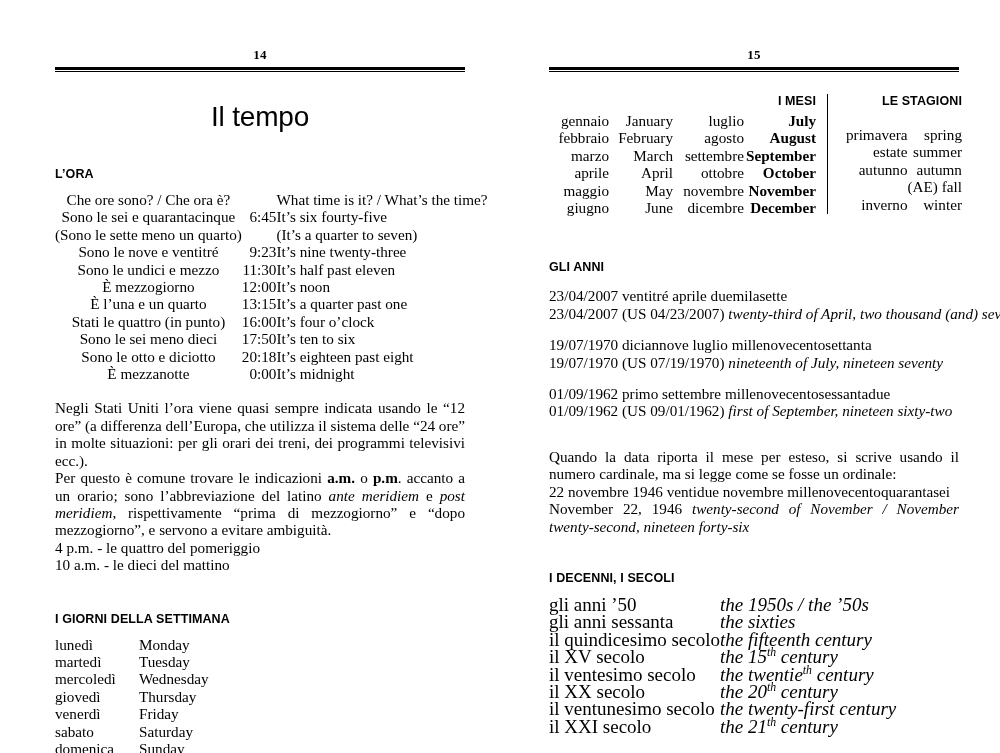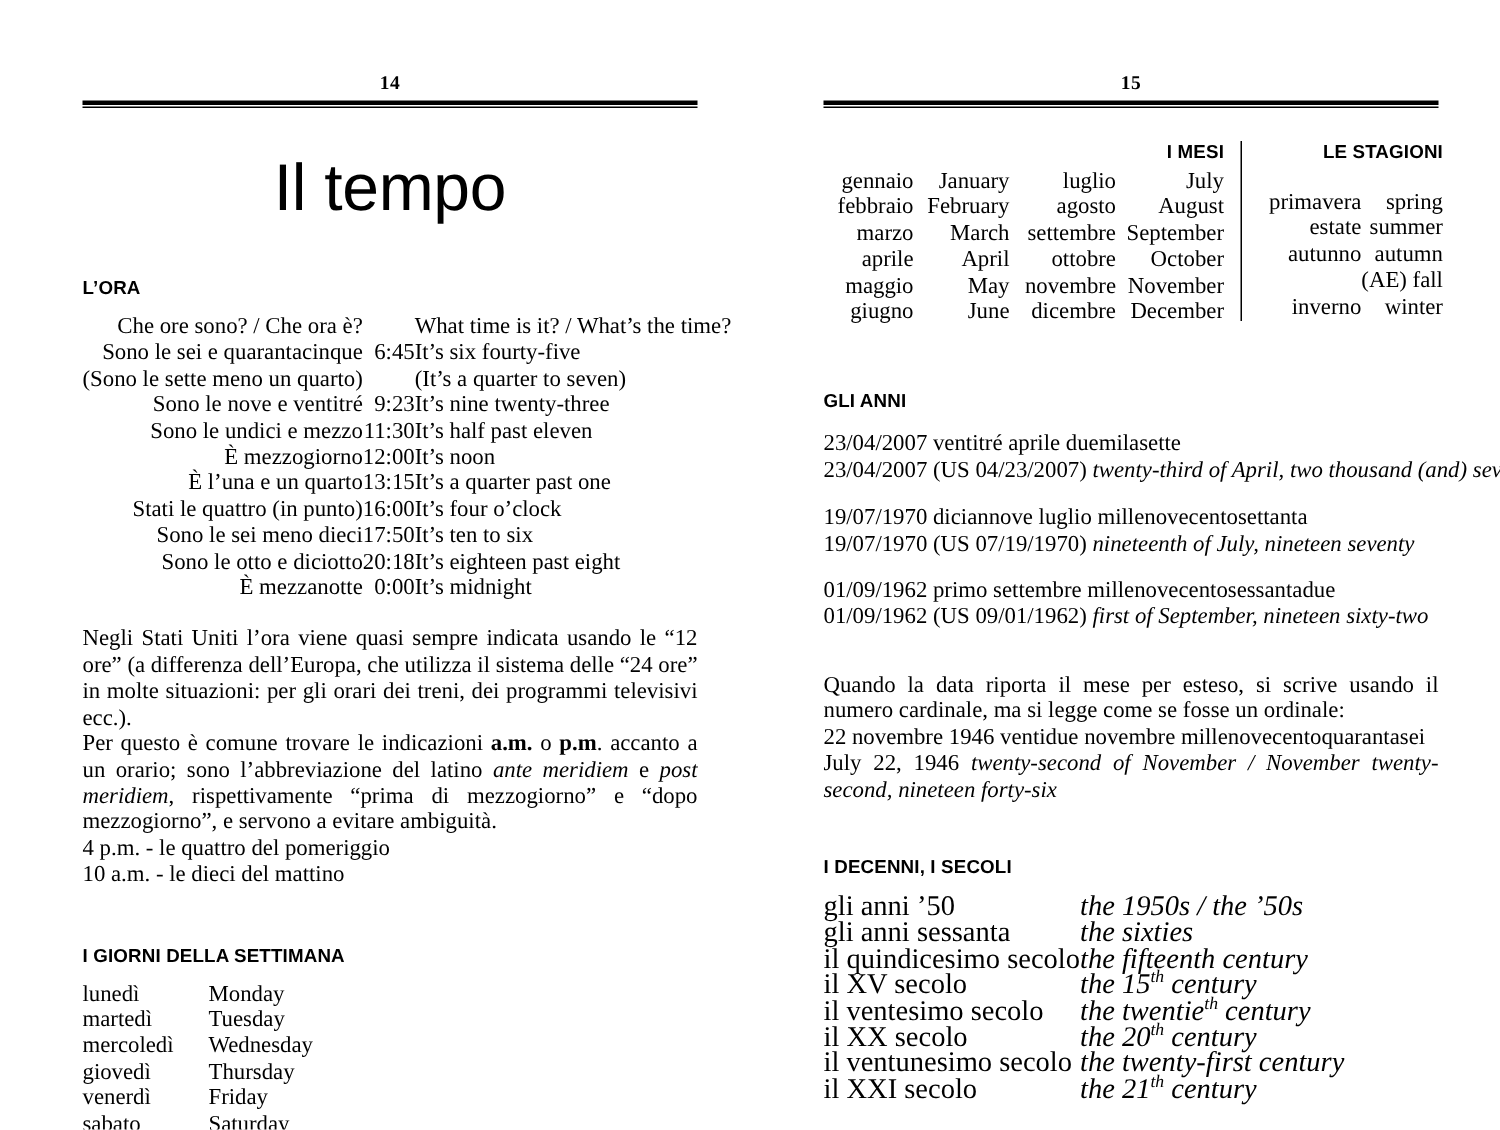--- a/index.html
+++ b/index.html
@@ -41,21 +41,21 @@
     margin-top: 6px;
     border-top: 3px solid #000;
     border-bottom: 1px solid #000;
     height: 1px;
     box-sizing: content-box;
   }
 
   
   .chapter-title {
     font-family: "Liberation Sans", sans-serif;
-    font-size: 44px;
+    font-size: 28px;
     font-weight: 400;
     text-align: center;
     margin: 29px 0 0 0;
     letter-spacing: -0.2px;
   }
   .sec-head {
     font-family: "Liberation Sans", sans-serif;
     font-size: 12.5px;
     font-weight: 700;
     letter-spacing: .1px;
@@ -84,21 +84,21 @@
   }
 
   
   .time-table {
     border-collapse: collapse;
     width: 410px;
     font-size: 15.2px;
     line-height: 17.4px;
   }
   .time-table td { padding: 0; vertical-align: baseline; white-space: nowrap; }
-  .tt-it   { text-align: right; width: 208px; padding-right: 10px; }
+  .tt-it   { text-align: center; width: 208px; padding-right: 10px; }
   .tt-time { text-align: right; width: 46px; }
   .tt-en   { text-align: left; padding-left: 10px; }
 
   
   .wordlist {
     border-collapse: collapse;
     font-size: 15.2px;
     line-height: 17.4px;
   }
   .wordlist td { padding: 0; vertical-align: baseline; white-space: nowrap; }
@@ -112,21 +112,21 @@
   }
   .months {
     border-collapse: collapse;
     font-size: 15.2px;
     line-height: 17.4px;
   }
   .months td { padding: 0; vertical-align: baseline; white-space: nowrap; }
   .m-c1 { width: 60px; }
   .m-c2 { width: 64px; }
   .m-c3 { width: 71px; }
-  .m-c4 { width: 72px; }
+  .m-c4 { width: 72px; font-weight: bold; }
 
   .seasons-block {
     position: absolute;
     left: 278px;
     top: 0;
     padding-left: 18px;
     border-left: 1.6px solid #000;
     height: 120px;
     box-sizing: border-box;
   }
@@ -379,21 +379,21 @@
 
     <div class="year-group">
       <div class="plain-line">01/09/1962 primo settembre millenovecentosessantadue</div>
       <div class="plain-line"><span>01/09/1962 (US 09/01/1962) </span><i>first of September, nineteen sixty-two</i></div>
     </div>
 
     <div style="height:14px"></div>
 
     <p class="body-text">Quando la data riporta il mese per esteso, si scrive usando il numero cardinale, ma si legge come se fosse un ordinale:</p>
     <div class="plain-line">22 novembre 1946 ventidue novembre millenovecentoquarantasei</div>
-    <div class="body-text"><span>July 22, 1946 </span><i>twenty-second of November / November twenty-second, nineteen forty-six</i></div>
+    <div class="body-text"><span>November 22, 1946 </span><i>twenty-second of November / November twenty-second, nineteen forty-six</i></div>
 
     <div style="height:36px"></div>
 
     <div class="sec-head">I DECENNI, I SECOLI</div>
 
     <div style="height:11px"></div>
 
     <table class="pairlist">
       <tbody>
         <tr>

